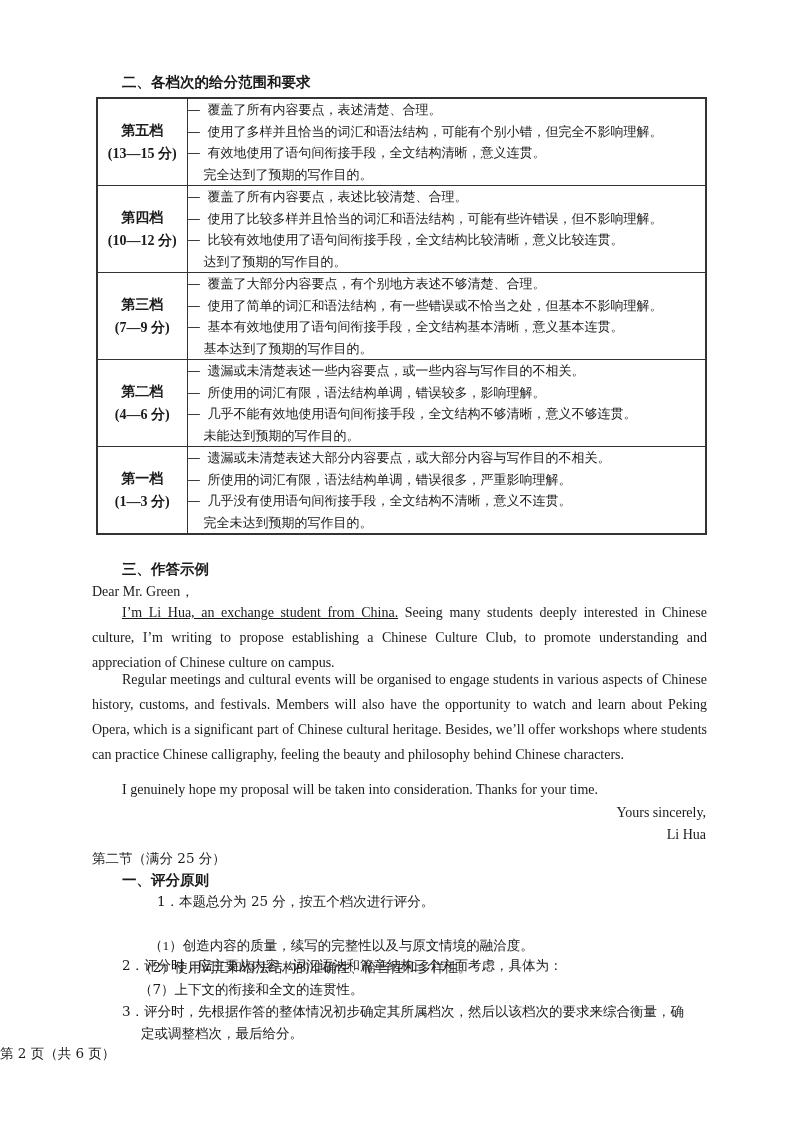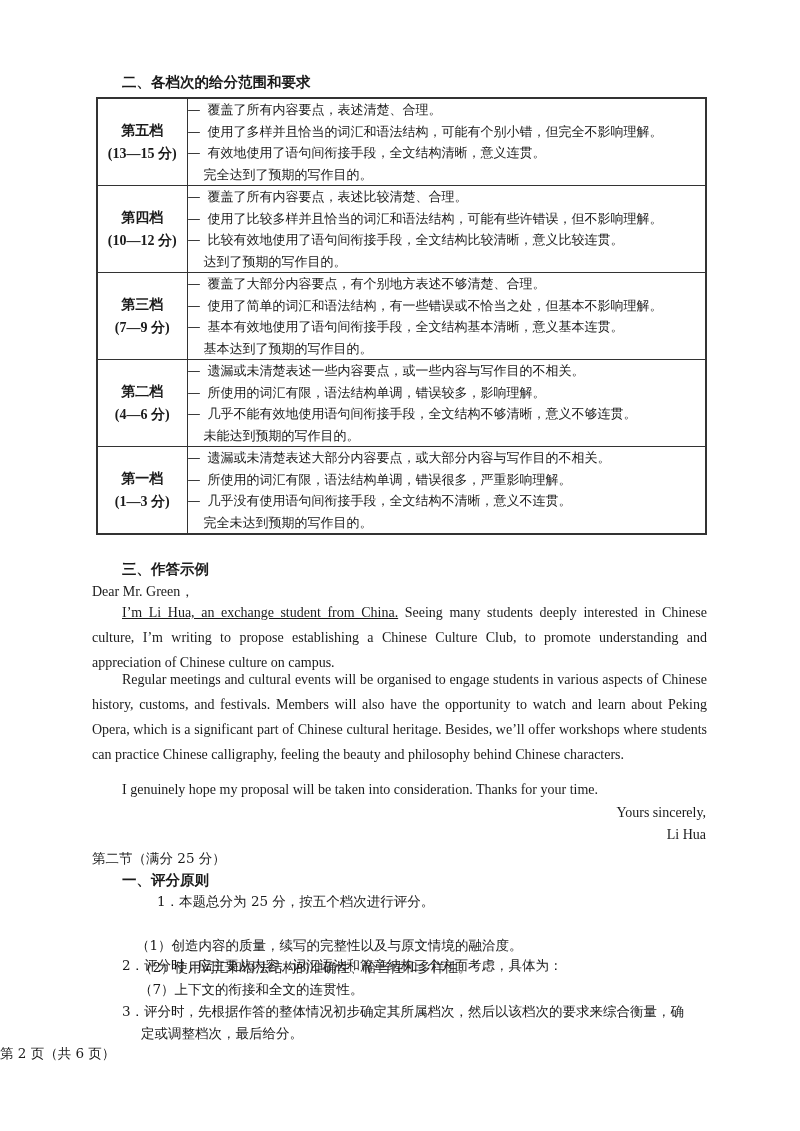--- a/index.html
+++ b/index.html
@@ -134,19 +134,19 @@
 <div class="para en" style="top:777px;">I genuinely hope my proposal will be taken into consideration. Thanks for your time.</div>
 
 <div class="abs en" style="right:94px; top:800px; text-align:right;">Yours sincerely,</div>
 <div class="abs en" style="right:94px; top:822px; text-align:right;">Li Hua</div>
 
 <div class="abs zh" style="left:92px; top:850px;">第二节（满分 25 分）</div>
 <div class="abs h-section" style="left:122px; top:871px;">一、评分原则</div>
 
 <div class="list-line zh" style="left:122px; top:893px;margin-left:35px;">1．本题总分为 25 分，按五个档次进行评分。</div>
 <div class="list-line zh" style="left:122px; top:915px;margin-top:42px;">2．评分时，应主要从内容、词汇语法和篇章结构三个方面考虑，具体为：</div>
-<div class="list-line zh" style="left:136px; top:937px;">（1）创造内容的质量，续写的完整性以及与原文情境的融洽度。</div>
+<div class="list-line zh" style="left:149px; top:937px;font-family:Liberation Serif, serif;">（1）创造内容的质量，续写的完整性以及与原文情境的融洽度。</div>
 <div class="list-line zh" style="left:139px; top:959px;">（2）使用词汇和语法结构的准确性、恰当性和多样性。</div>
 <div class="list-line zh" style="left:139px; top:981px;">（7）上下文的衔接和全文的连贯性。</div>
 <div class="list-line zh" style="left:122px; top:1003px;">3．评分时，先根据作答的整体情况初步确定其所属档次，然后以该档次的要求来综合衡量，确</div>
 <div class="list-line zh" style="left:141px; top:1025px;">定或调整档次，最后给分。</div>
 
 <div class="footer zh">第 2 页（共 6 页）</div>
 
 </body></html>

